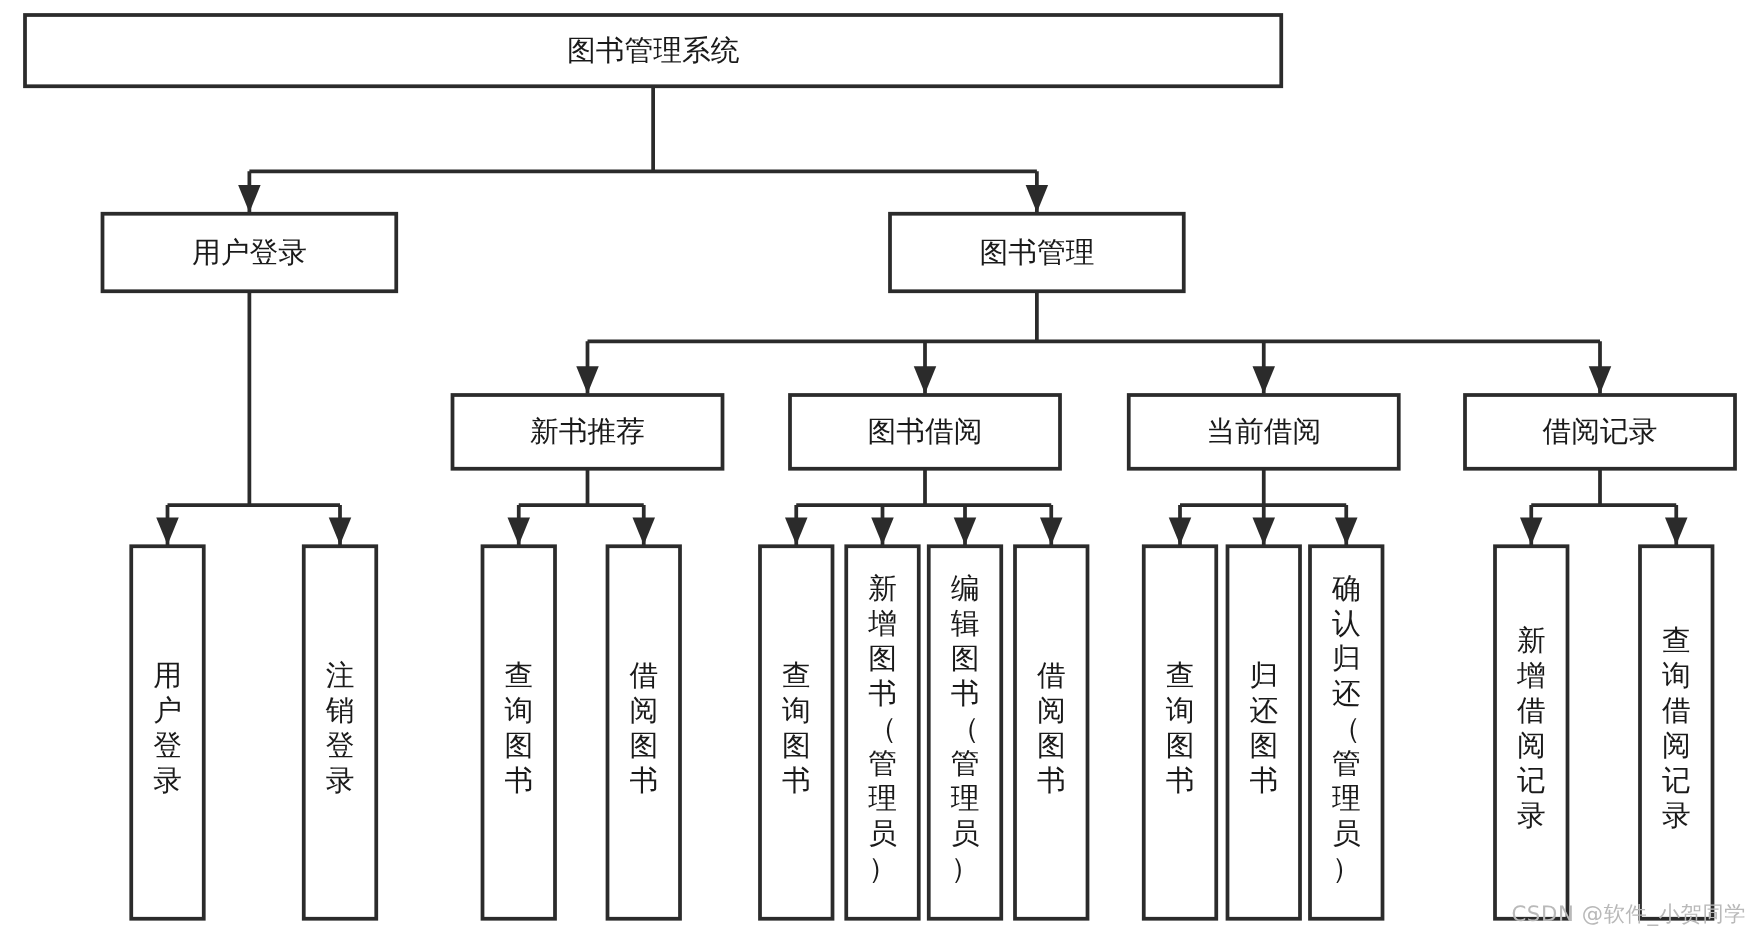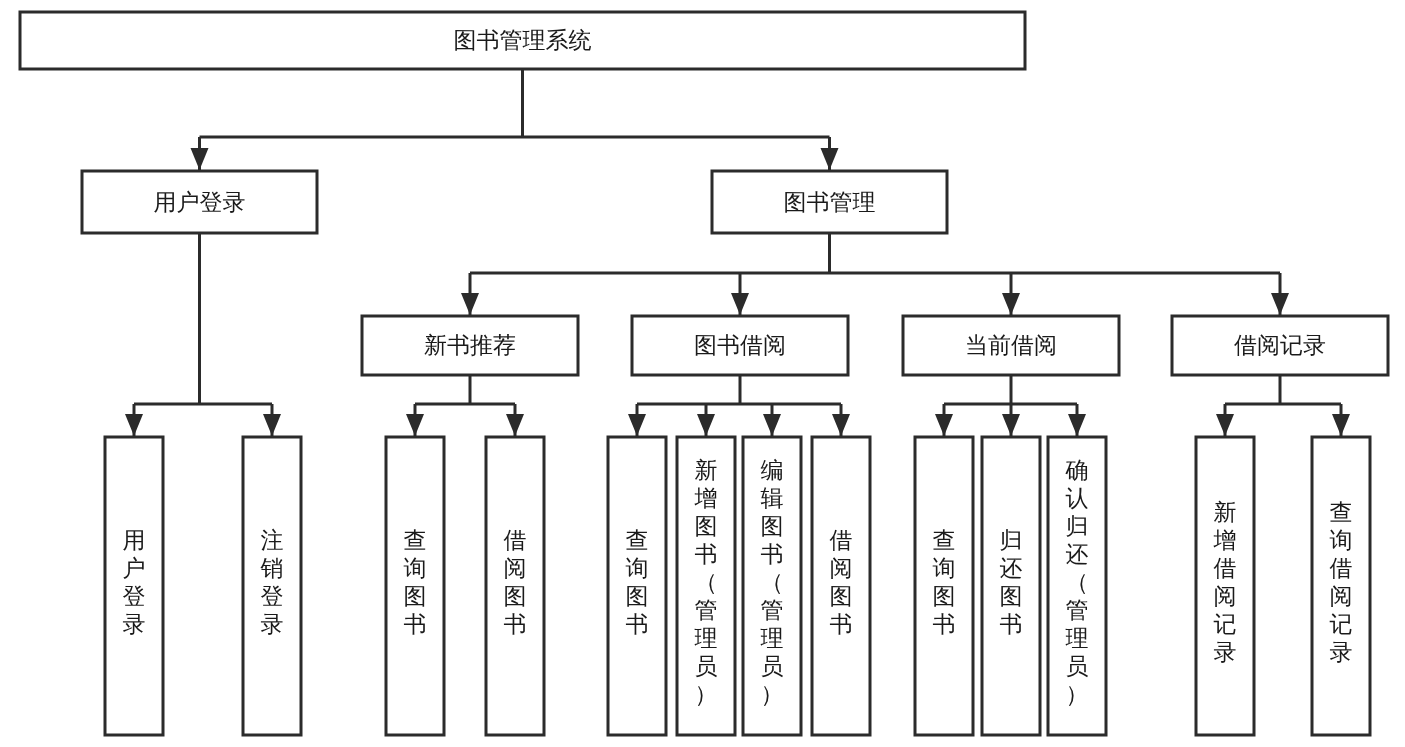--- a/index.html
+++ b/index.html
@@ -201,13 +201,14 @@
         <g>
           <rect x="1196" y="437" width="58" height="298" class="node-rect"></rect>
           <text x="1225" class="node-label-vertical"><tspan x="1225" y="520">新</tspan><tspan x="1225" y="548">增</tspan><tspan x="1225" y="576">借</tspan><tspan x="1225" y="604">阅</tspan><tspan x="1225" y="632">记</tspan><tspan x="1225" y="660">录</tspan></text>
         </g>
         <g>
           <rect x="1312" y="437" width="58" height="298" class="node-rect"></rect>
           <text x="1341" class="node-label-vertical"><tspan x="1341" y="520">查</tspan><tspan x="1341" y="548">询</tspan><tspan x="1341" y="576">借</tspan><tspan x="1341" y="604">阅</tspan><tspan x="1341" y="632">记</tspan><tspan x="1341" y="660">录</tspan></text>
         </g>
       </g>
     </svg>
+  <div class="watermark">CSDN @软件_小贺同学</div>
 </div>
 
 </body></html>

